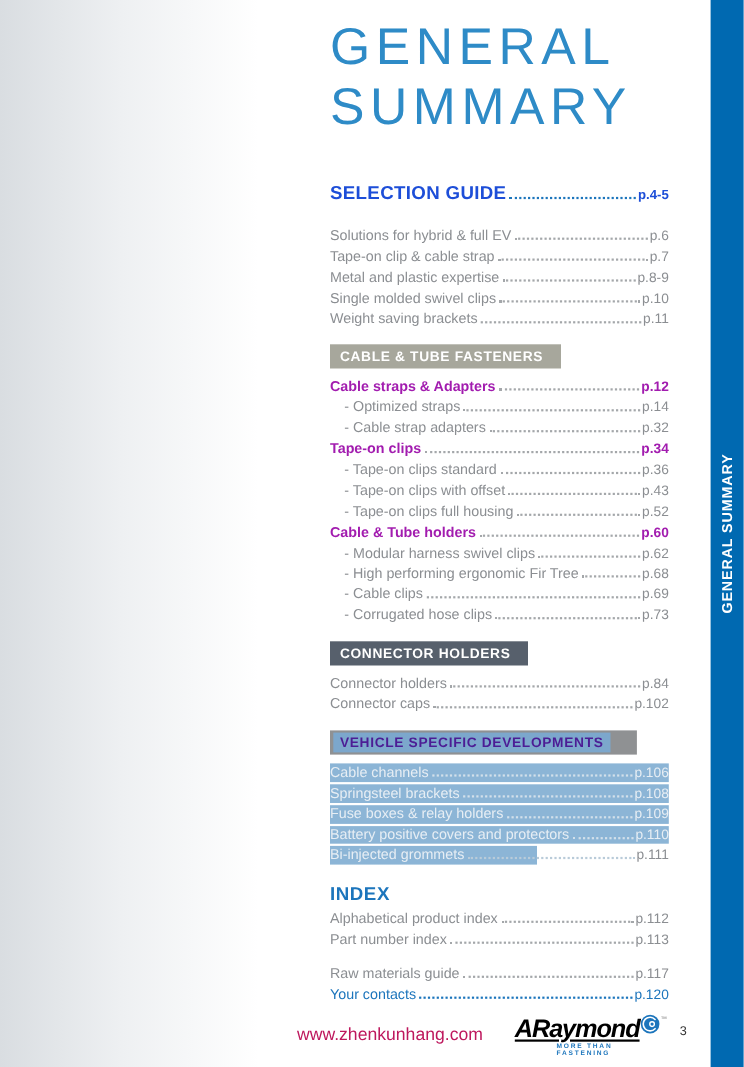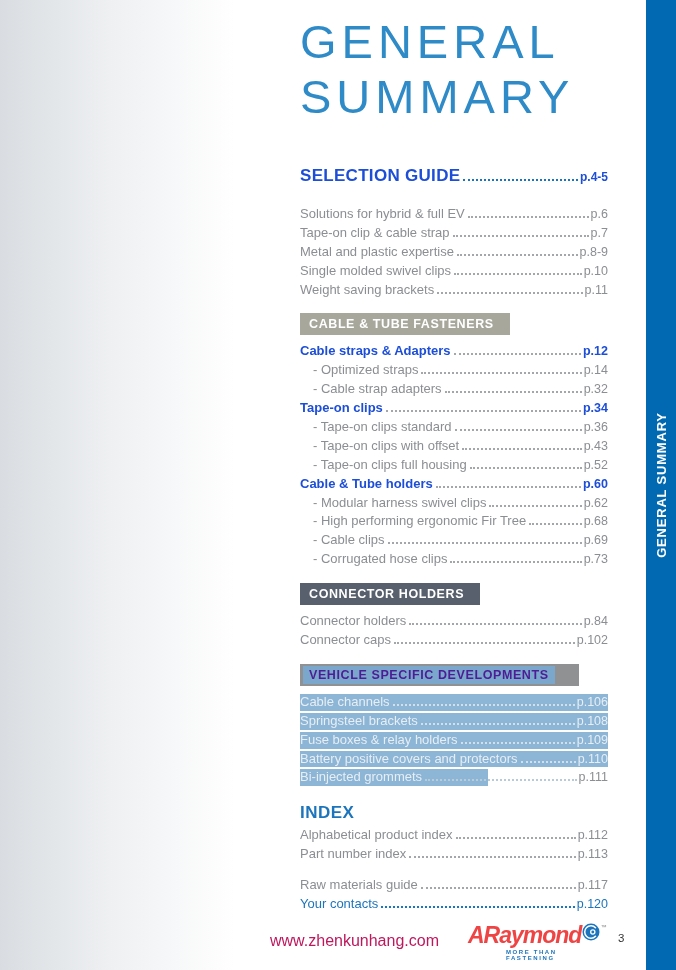--- a/index.html
+++ b/index.html
@@ -35,21 +35,21 @@
     flex:1; min-width:8px; margin:0 2px 3px 3px;
     border-bottom:2px dotted #a4a7aa;
   }
   .sg-row .dots { border-color:#1c75bc; margin-bottom:4px; }
   .row {
     display:flex; align-items:baseline;
     height:18.9px; font-size:13px; color:#8b8e92;
   }
   .row .label { white-space:nowrap; }
   .row .page { font-size:12.5px; white-space:nowrap; }
-  .row.bold .label, .row.bold .page { font-weight:bold; color:#1d4ed8; }
+  .row.bold .label, .row.bold .page { font-weight:bold; color:#a21caf; }
   .row.indent { padding-left:13px; }
   .row.blue, .row.blue .page { color:#1c75bc; }
   .row.blue .dots { border-color:#1c75bc; }
   .row.hl, .row.hl-partial { height:16.9px; margin-bottom:2px; }
   .row.hl { background:#8cb5d6; color:#e7eef4; }
   .row.hl .page { color:#e7eef4; }
   .row.hl .dots { border-color:#d3e0ea; }
   .row.hl-partial { background:linear-gradient(90deg,#8cb5d6 0 61%,transparent 61%); color:#e7eef4; }
   .row.hl-partial .dots { border-color:#b9cbd9; }
   .row.hl-partial .page { color:#8b8e92; }
@@ -65,21 +65,21 @@
     margin:17px 0 4px; font-size:17px; font-weight:bold;
     color:#1c75bc; letter-spacing:0.5px;
   }
   .spacer { height:12px; }
   .footer { position:absolute; left:0; top:920px; width:646px; height:50px; }
   .website { position:absolute; left:270px; top:12px; font-size:16px; color:#be185d; }
   .logo { position:absolute; left:468px; top:2px; width:140px; }
   .logo-line { display:flex; align-items:center; }
   .logo-name {
     font-weight:bold; font-style:italic; font-size:23px;
-    color:#ef4444; letter-spacing:-1px;
+    color:#000000; letter-spacing:-1px;text-decoration:underline;
   }
   .logo-globe { margin-left:1px; margin-top:-4px; }
   .logo-tm { font-size:6px; color:#8a8a8a; align-self:flex-start; margin-top:2px; }
   .tagline {
     font-size:6px; font-weight:bold; color:#1c75bc;
     letter-spacing:1.6px; margin-left:38px; margin-top:0px;
   }
   .pagenum-abs { position:absolute; left:618px; top:932px; font-size:11.5px; color:#333; }
 </style>
 </head>

